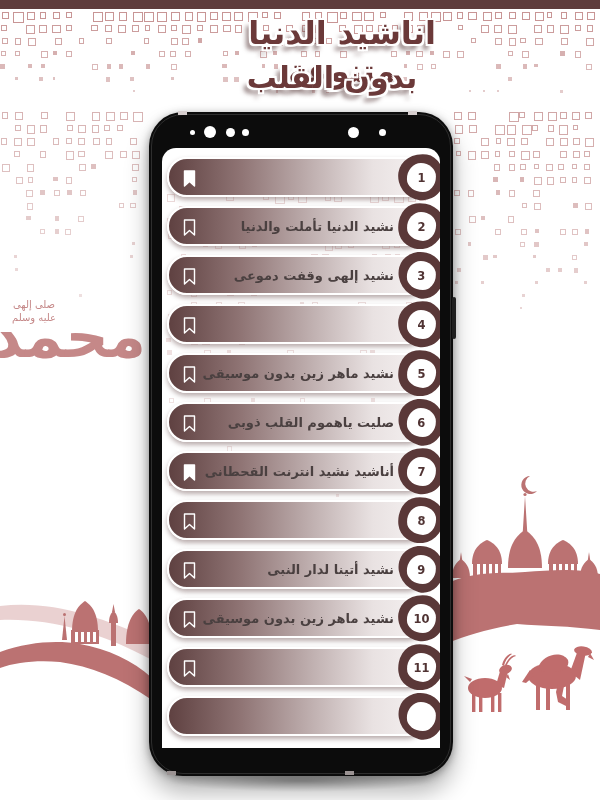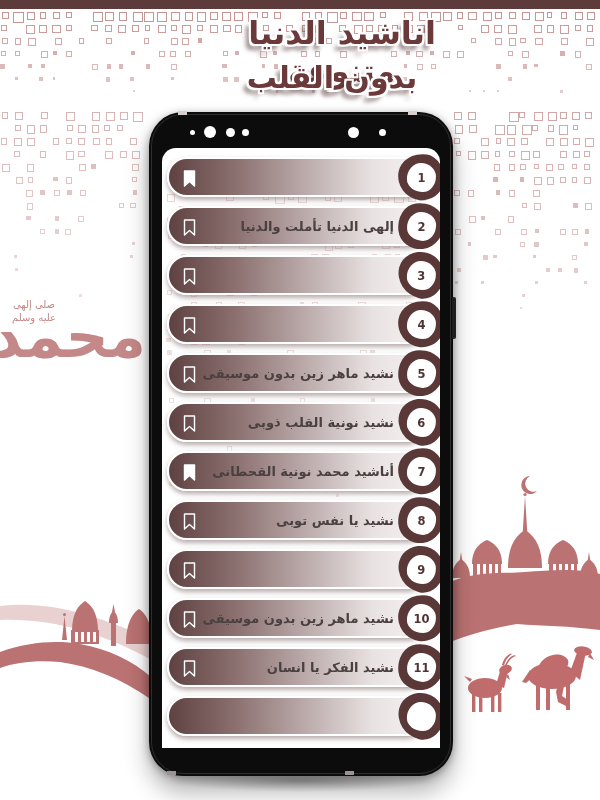--- a/index.html
+++ b/index.html
@@ -702,33 +702,34 @@
               <span class="blob-inner">
                 <b>1</b>
               </span>
             </div>
           </div>
           <div>
             <div class="pill">
               <svg class="bookmark" viewBox="0 0 18 22">
                 <path d="M3 2 h12 v18 l-6 -5.5 l-6 5.5 z"></path>
               </svg>
-              <span class="row-title">إلهى الدنيا تأملت والدنيا</span>
+              <span class="row-title">نشيد الدنيا تأملت والدنيا</span>
             </div>
             <div class="blob">
               <span class="blob-inner">
                 <b>2</b>
               </span>
             </div>
           </div>
           <div>
             <div class="pill">
               <svg class="bookmark" viewBox="0 0 18 22">
                 <path d="M3 2 h12 v18 l-6 -5.5 l-6 5.5 z"></path>
               </svg>
+              <span class="row-title">نشيد إلهى وقفت دموعى</span>
             </div>
             <div class="blob">
               <span class="blob-inner">
                 <b>3</b>
               </span>
             </div>
           </div>
           <div>
             <div class="pill">
               <svg class="bookmark" viewBox="0 0 18 22">
@@ -752,59 +753,59 @@
               <span class="blob-inner">
                 <b>5</b>
               </span>
             </div>
           </div>
           <div>
             <div class="pill">
               <svg class="bookmark" viewBox="0 0 18 22">
                 <path d="M3 2 h12 v18 l-6 -5.5 l-6 5.5 z"></path>
               </svg>
-              <span class="row-title">نشيد نونية القلب ذوبى</span>
+              <span class="row-title">صليت ياهموم القلب ذوبى</span>
             </div>
             <div class="blob">
               <span class="blob-inner">
                 <b>6</b>
               </span>
             </div>
           </div>
           <div>
             <div class="pill">
               <svg class="bookmark filled" viewBox="0 0 18 22">
                 <path d="M3 2 h12 v18 l-6 -5.5 l-6 5.5 z"></path>
               </svg>
-              <span class="row-title">أناشيد محمد نونية القحطانى</span>
+              <span class="row-title">أناشيد نشيد انترنت القحطانى</span>
             </div>
             <div class="blob">
               <span class="blob-inner">
                 <b>7</b>
               </span>
             </div>
           </div>
           <div>
             <div class="pill">
               <svg class="bookmark" viewBox="0 0 18 22">
                 <path d="M3 2 h12 v18 l-6 -5.5 l-6 5.5 z"></path>
               </svg>
-              <span class="row-title">نشيد يا نفس توبى</span>
             </div>
             <div class="blob">
               <span class="blob-inner">
                 <b>8</b>
               </span>
             </div>
           </div>
           <div>
             <div class="pill">
               <svg class="bookmark" viewBox="0 0 18 22">
                 <path d="M3 2 h12 v18 l-6 -5.5 l-6 5.5 z"></path>
               </svg>
+              <span class="row-title">نشيد أتينا لدار النبى</span>
             </div>
             <div class="blob">
               <span class="blob-inner">
                 <b>9</b>
               </span>
             </div>
           </div>
           <div>
             <div class="pill">
               <svg class="bookmark" viewBox="0 0 18 22">
@@ -816,21 +817,20 @@
               <span class="blob-inner">
                 <b>10</b>
               </span>
             </div>
           </div>
           <div>
             <div class="pill">
               <svg class="bookmark" viewBox="0 0 18 22">
                 <path d="M3 2 h12 v18 l-6 -5.5 l-6 5.5 z"></path>
               </svg>
-              <span class="row-title">نشيد الفكر يا انسان</span>
             </div>
             <div class="blob">
               <span class="blob-inner">
                 <b>11</b>
               </span>
             </div>
           </div>
           <div>
             <div class="pill">
 

